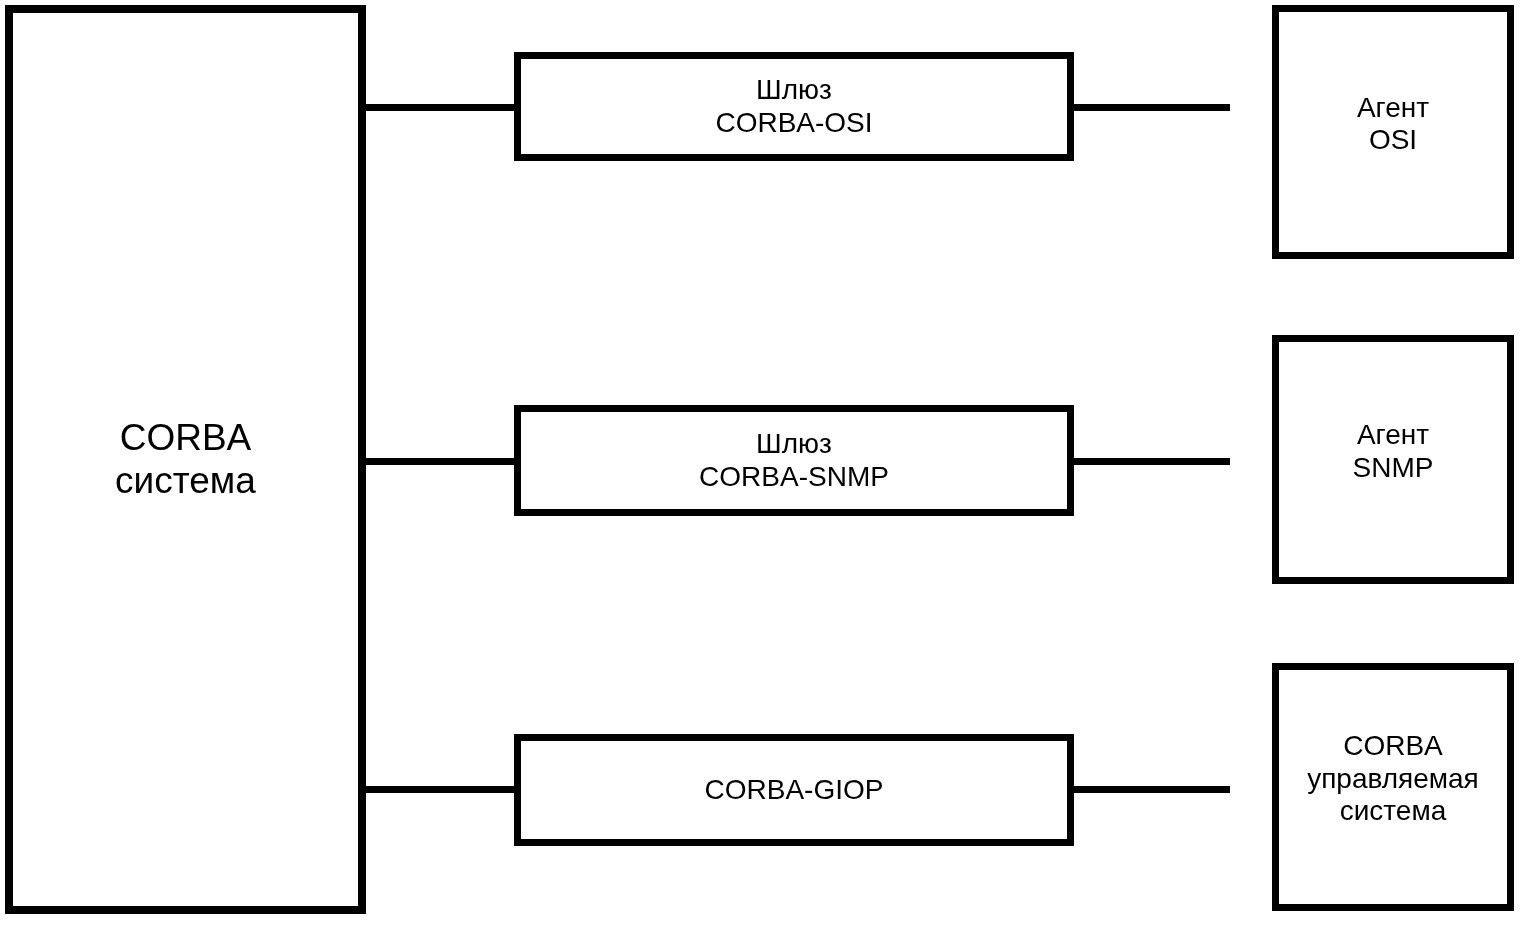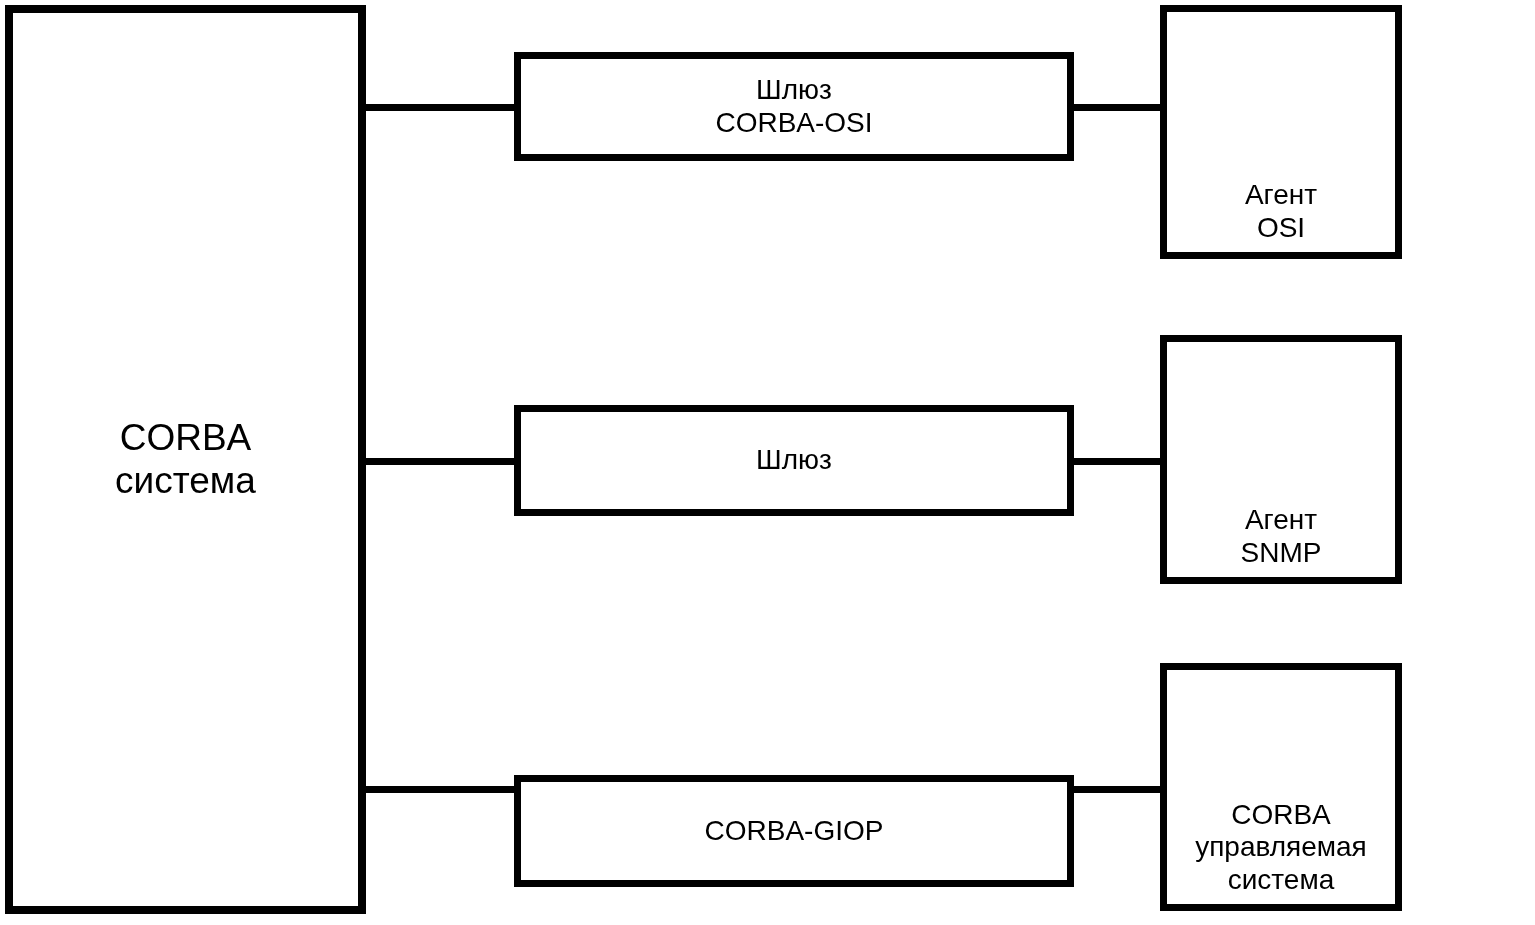--- a/index.html
+++ b/index.html
@@ -50,26 +50,25 @@
   
   .gateway-box {
     left: 514px;
     width: 560px;
   }
   .gateway-box .node-label {
     font-size: 28px;
   }
   #box-gw-osi   { top: 52px;  height: 109px; }
   #box-gw-snmp  { top: 405px; height: 111px; }
-  #box-giop     { top: 734px; height: 112px; margin-top: 41px; }
+  #box-giop     { top: 734px; height: 112px; }
   
   .endpoint-box {
-    left: 1160px;
+    left: 1272px;
     width: 242px;
-    justify-content: flex-end;
   }
   .endpoint-box .node-label {
     font-size: 28px;
   }
   #box-agent-osi  { top: 5px;   height: 254px; }
   #box-agent-snmp { top: 335px; height: 249px; }
   #box-corba-managed { top: 663px; height: 248px; }
   
   .endpoint-box .node-text-stack { transform: translateY(-8px); }
   
@@ -108,20 +107,21 @@
   <div class="node-box gateway-box" id="box-gw-osi">
     <div class="node-text-stack">
       <span class="node-label">Шлюз</span>
       <span class="node-label">CORBA-OSI</span>
     </div>
   </div>
 
   <div class="node-box gateway-box" id="box-gw-snmp">
     <div class="node-text-stack">
       <span class="node-label">Шлюз</span>
+      <span class="node-label">CORBA-SNMP</span>
     </div>
   </div>
 
   <div class="node-box gateway-box" id="box-giop">
     <div class="node-text-stack">
       <span class="node-label">CORBA-GIOP</span>
     </div>
   </div>
 
   <div class="node-box endpoint-box" id="box-agent-osi">

